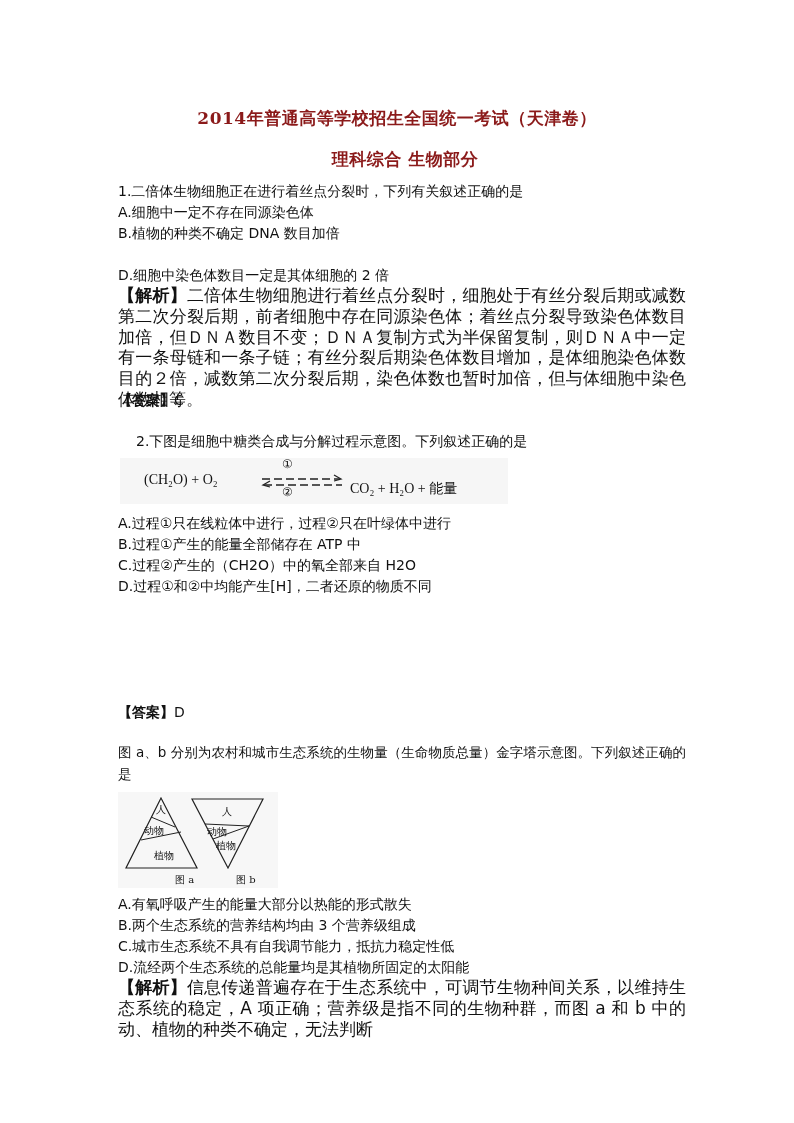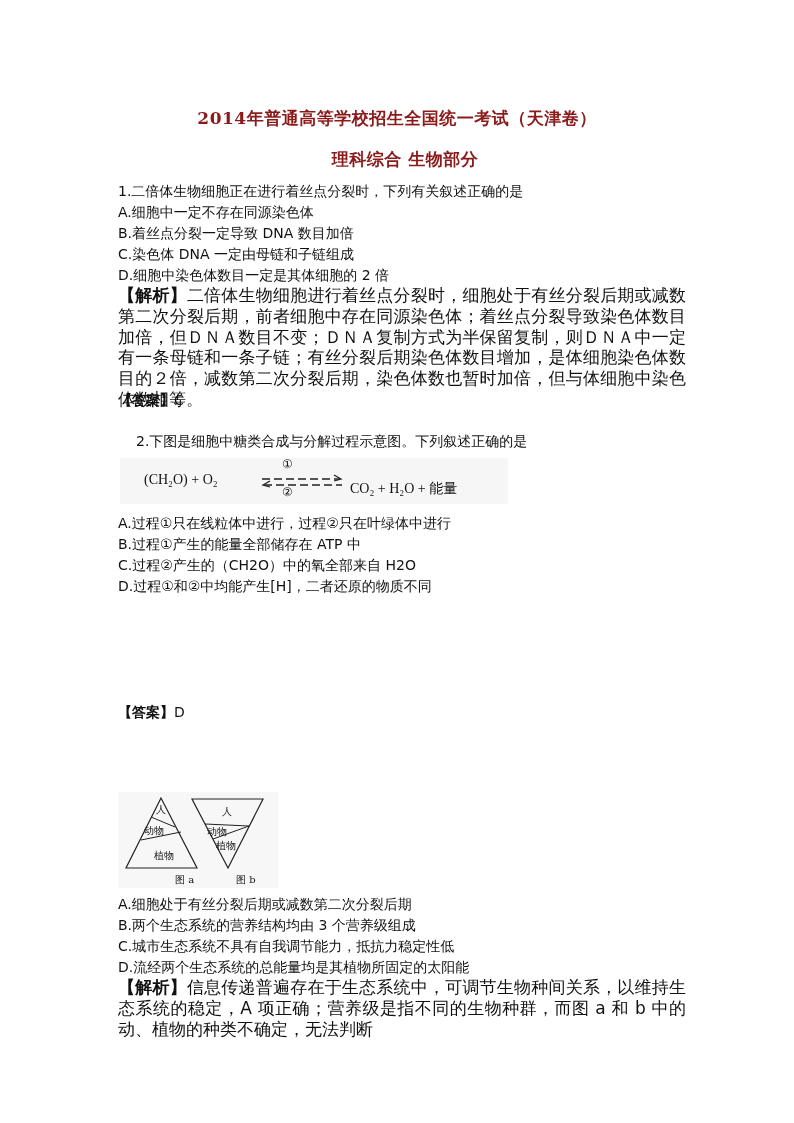--- a/index.html
+++ b/index.html
@@ -81,22 +81,21 @@
 </head>
 <body>
 
 <div class="page">
 
   <div class="title title-main">2014年普通高等学校招生全国统一考试（天津卷）</div>
   <div class="title title-sub">理科综合  生物部分</div>
 
   <div class="line" style="top:181px;">1.二倍体生物细胞正在进行着丝点分裂时，下列有关叙述正确的是</div>
   <div class="line" style="top:202px;">A.细胞中一定不存在同源染色体</div>
-  <div class="line" style="top:223px;">B.着丝点分裂一定导致 DNA 数目加倍</div>
-  <div class="line" style="top:244px;">C.染色体 DNA 一定由母链和子链组成</div>
+  <div class="line" style="top:223px;">B.植物的种类不确定 DNA 数目加倍</div>
   <div class="line" style="top:265px;">D.细胞中染色体数目一定是其体细胞的 2 倍</div>
   <div class="para" style="top:285px;">
     <span class="bracket">【解析】</span><span>二倍体生物细胞进行着丝点分裂时，细胞处于有丝分裂后期或减数第二次分裂后期，前者细胞中存在同源染色体；着丝点分裂导致染色体数目加倍，但ＤＮＡ数目不变；ＤＮＡ复制方式为半保留复制，则ＤＮＡ中一定有一条母链和一条子链；有丝分裂后期染色体数目增加，是体细胞染色体数目的２倍，减数第二次分裂后期，染色体数也暂时加倍，但与体细胞中染色体数相等。</span>
   </div>
   <div class="line" style="top:390px;">
     <span class="bracket" style="font-weight:bold;">【答案】</span><span>C</span>
   </div>
 
   <div class="line" style="top:431px;margin-left:18px;">2.下图是细胞中糖类合成与分解过程示意图。下列叙述正确的是</div>
   <div class="equation">
@@ -112,20 +111,21 @@
     <span class="eq-right">CO₂ + H₂O  +  能量</span>
   </div>
   <div class="line" style="top:513px;">A.过程①只在线粒体中进行，过程②只在叶绿体中进行</div>
   <div class="line" style="top:534px;">B.过程①产生的能量全部储存在 ATP 中</div>
   <div class="line" style="top:555px;">C.过程②产生的（CH2O）中的氧全部来自 H2O</div>
   <div class="line" style="top:576px;">D.过程①和②中均能产生[H]，二者还原的物质不同</div>
   <div class="line" style="top:702px;">
     <span style="font-weight:bold;">【答案】</span><span>D</span>
   </div>
 
+  <div class="para" style="top:741px; font-size:13.5px; line-height:22px;">图 a、b 分别为农村和城市生态系统的生物量（生命物质总量）金字塔示意图。下列叙述正确的是</div>
 
   <div class="figure">
     <svg width="160" height="96" viewBox="0 0 160 96" style="position:absolute;left:0;top:0;">
 
       <polygon points="43,6 8,76 79,76" fill="none" stroke="#222" stroke-width="1.2"></polygon>
       <line x1="33" y1="25" x2="57" y2="35" stroke="#222" stroke-width="1"></line>
       <line x1="23" y1="48" x2="63" y2="40" stroke="#222" stroke-width="1"></line>
 
       <polygon points="74,7 145,7 110,76" fill="none" stroke="#222" stroke-width="1.2"></polygon>
       <line x1="87" y1="32" x2="131" y2="34" stroke="#222" stroke-width="1"></line>
@@ -134,21 +134,21 @@
     <span class="fig-label" style="left:38px;top:11px;">人</span>
     <span class="fig-label" style="left:26px;top:32px;">动物</span>
     <span class="fig-label" style="left:36px;top:57px;">植物</span>
     <span class="fig-label" style="left:33px;top:81px;padding-left:24px;">图 a</span>
     <span class="fig-label" style="left:104px;top:13px;">人</span>
     <span class="fig-label" style="left:89px;top:33px;">动物</span>
     <span class="fig-label" style="left:98px;top:47px;">植物</span>
     <span class="fig-label" style="left:118px;top:81px;">图 b</span>
   </div>
 
-  <div class="line" style="top:894px;">A.细胞处于有丝分裂后期或减数第二次分裂后期</div>
+  <div class="line" style="top:894px;">A.有氧呼吸产生的能量大部分以热能的形式散失</div>
   <div class="line" style="top:915px;">B.两个生态系统的营养结构均由 3 个营养级组成</div>
   <div class="line" style="top:936px;">C.城市生态系统不具有自我调节能力，抵抗力稳定性低</div>
   <div class="line" style="top:957px;">D.流经两个生态系统的总能量均是其植物所固定的太阳能</div>
   <div class="para" style="top:977px;">
     <span style="font-weight:bold;">【解析】</span><span>信息传递普遍存在于生态系统中，可调节生物种间关系，以维持生态系统的稳定，A 项正确；营养级是指不同的生物种群，而图 a 和 b 中的动、植物的种类不确定，无法判断</span>
   </div>
 
 </div>
 
 </body></html>

